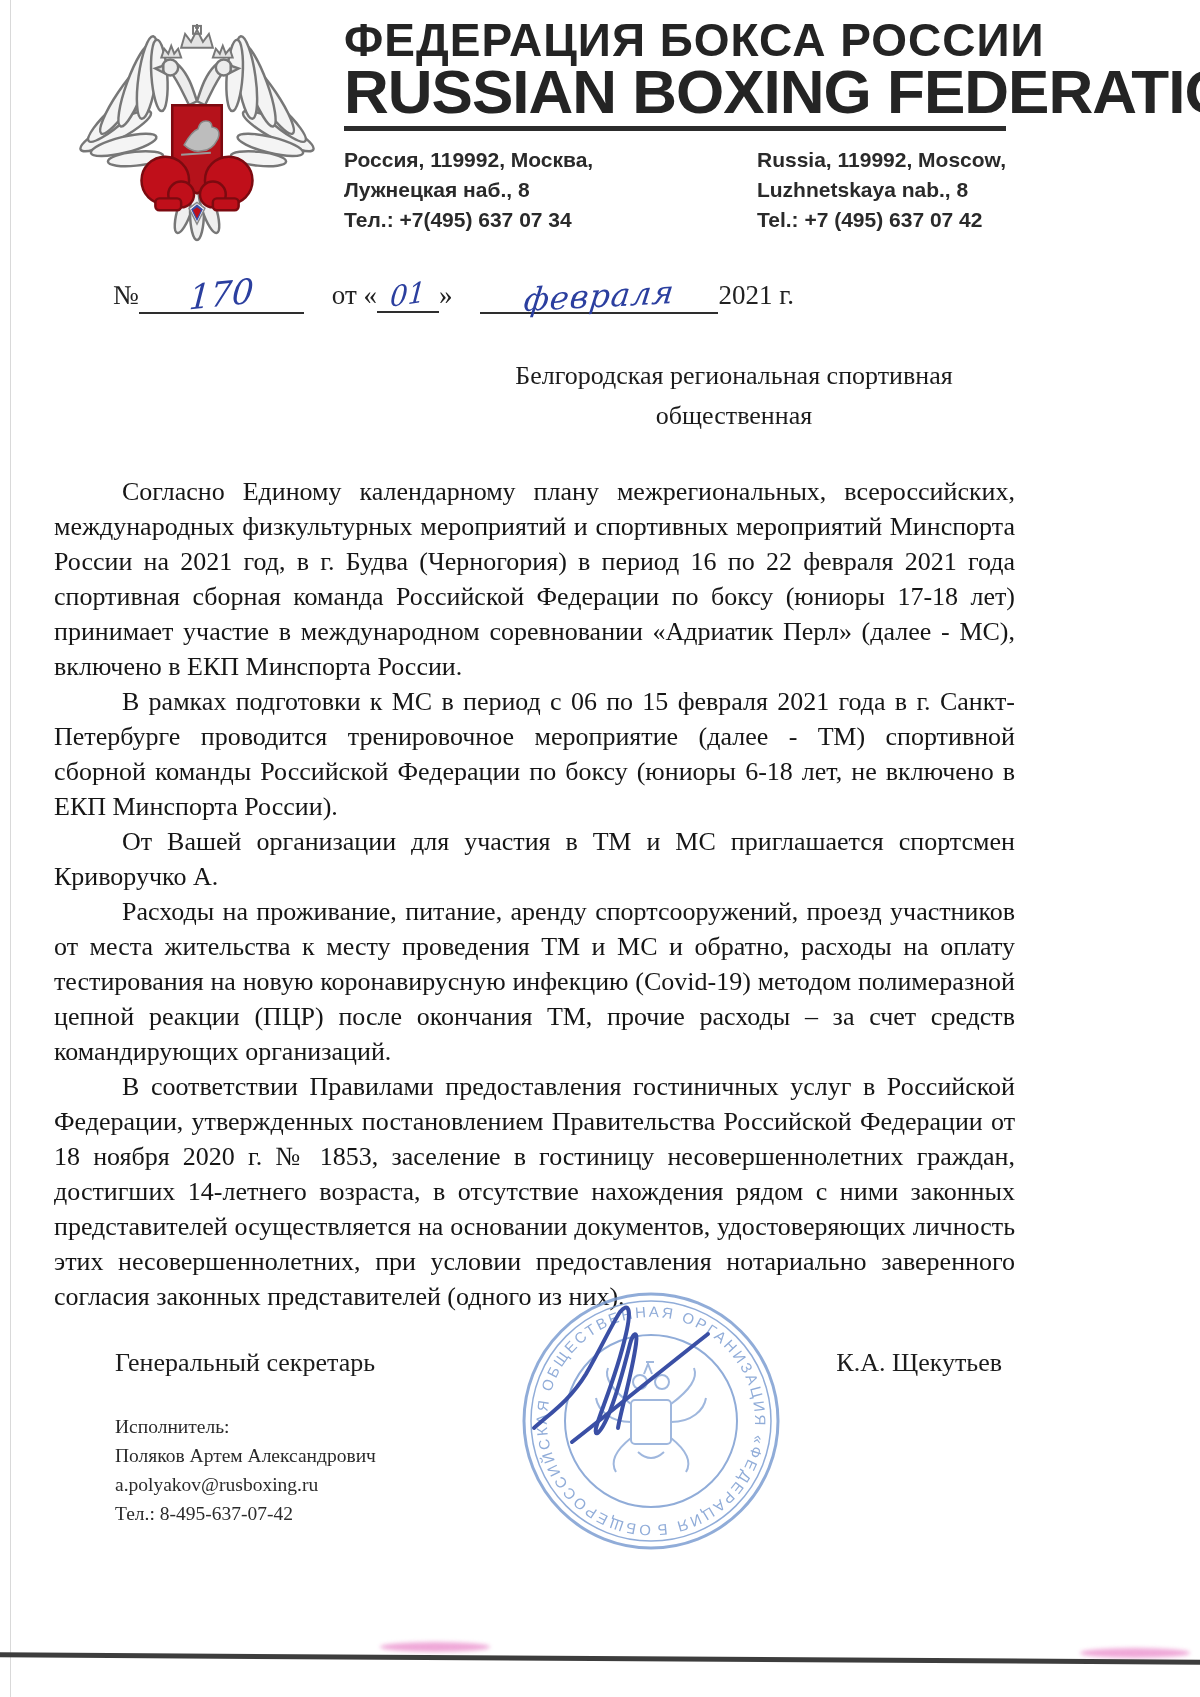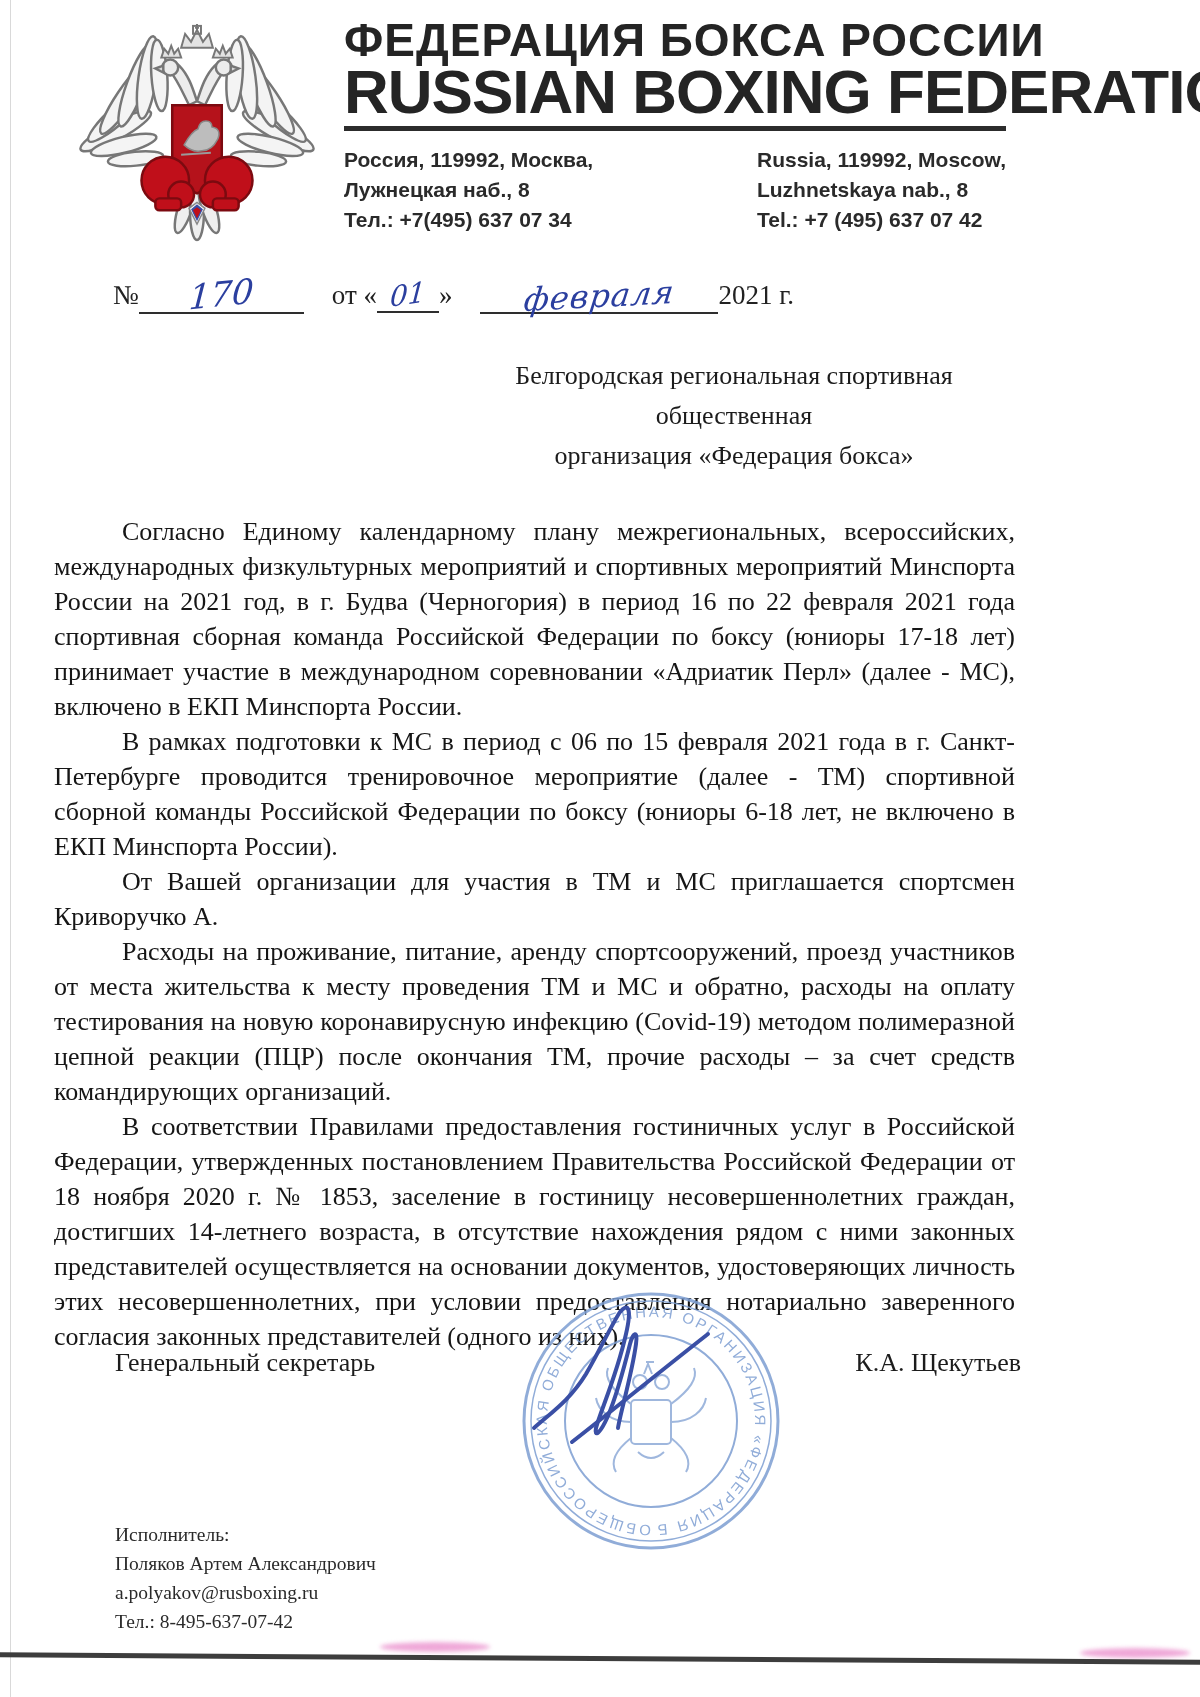--- a/index.html
+++ b/index.html
@@ -48,27 +48,27 @@
   
   .body-text{margin-top:38px;}
   .body-text p{
     margin:0;padding:0;
     font-size:26px;line-height:35px;
     text-align:justify;text-indent:68px;
     color:#161616;
   }
 
   
-  .sign-row{position:absolute;left:115px;right:179px;top:1348px;display:flex;justify-content:space-between;font-size:26px;color:#1c1c1c;}
+  .sign-row{position:absolute;left:115px;right:198px;top:1348px;display:flex;justify-content:space-between;font-size:26px;color:#1c1c1c;}
 
   
   .stamp-wrap{position:absolute;left:512px;top:1282px;width:278px;height:278px;}
 
   
-  .executor{position:absolute;left:115px;top:1520px;font-size:19.5px;line-height:29px;color:#2a2a2a;}
+  .executor{position:absolute;left:115px;top:1412px;font-size:19.5px;line-height:29px;color:#2a2a2a;}
 </style>
 </head>
 <body>
 
 <div class="page">
 
   <div class="scan-left-line"></div>
 
   <div class="header">
     <svg class="emblem" viewBox="0 0 240 230" aria-hidden="true">
@@ -159,21 +159,20 @@
   </div>
 
   <div class="ref-line">
     <span>№</span><span class="blank blank-num"><span class="hand hand-num">170</span></span><span class="ref-gap"></span><span>от «</span><span class="blank blank-day"><span class="hand hand-day">01</span></span><span>»</span><span class="ref-gap"></span><span class="blank blank-month"><span class="hand hand-month">февраля</span></span><span>2021 г.</span>
   </div>
 
   <div class="content">
 
     <div class="recipient">
       <div>Белгородская региональная спортивная общественная</div>
-      <div>организация «Федерация бокса»</div>
     </div>
 
     <div class="body-text">
       <p>Согласно Единому календарному плану межрегиональных, всероссийских, международных физкультурных мероприятий и спортивных мероприятий Минспорта России на 2021 год, в г. Будва (Черногория) в период 16 по 22 февраля 2021 года спортивная сборная команда Российской Федерации по боксу (юниоры 17-18 лет) принимает участие в международном соревновании «Адриатик Перл» (далее - МС), включено в ЕКП Минспорта России.</p>
       <p>В рамках подготовки к МС в период с 06 по 15 февраля 2021 года в г. Санкт-Петербурге проводится тренировочное мероприятие (далее - ТМ) спортивной сборной команды Российской Федерации по боксу (юниоры 6-18 лет, не включено в ЕКП Минспорта России).</p>
       <p>От Вашей организации для участия в ТМ и МС приглашается спортсмен Криворучко А.</p>
       <p>Расходы на проживание, питание, аренду спортсооружений, проезд участников от места жительства к месту проведения ТМ и МС и обратно, расходы на оплату тестирования на новую коронавирусную инфекцию (Covid-19) методом полимеразной цепной реакции (ПЦР) после окончания ТМ, прочие расходы – за счет средств командирующих организаций.</p>
       <p>В соответствии Правилами предоставления гостиничных услуг в Российской Федерации, утвержденных постановлением Правительства Российской Федерации от 18 ноября 2020 г. № 1853, заселение в гостиницу несовершеннолетних граждан, достигших 14-летнего возраста, в отсутствие нахождения рядом с ними законных представителей осуществляется на основании документов, удостоверяющих личность этих несовершеннолетних, при условии предоставления нотариально заверенного согласия законных представителей (одного из них).</p>
     </div>
   </div>

